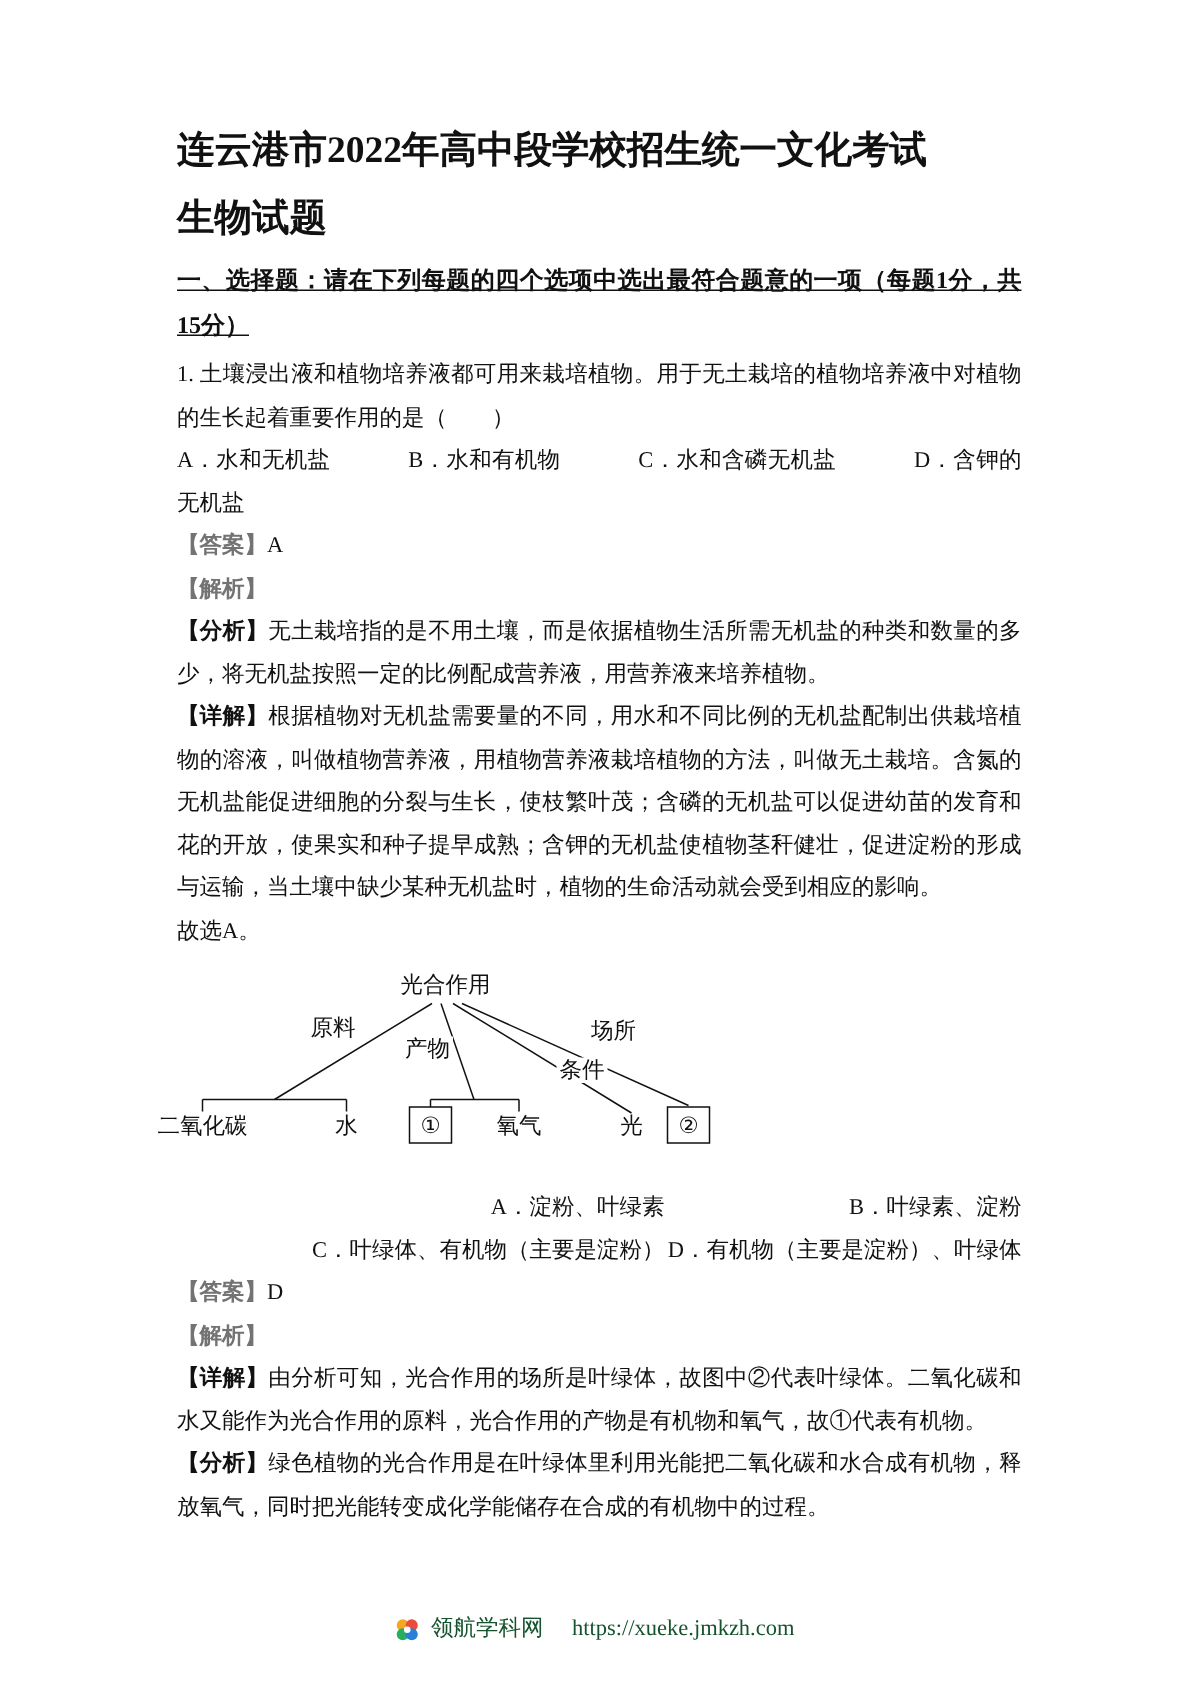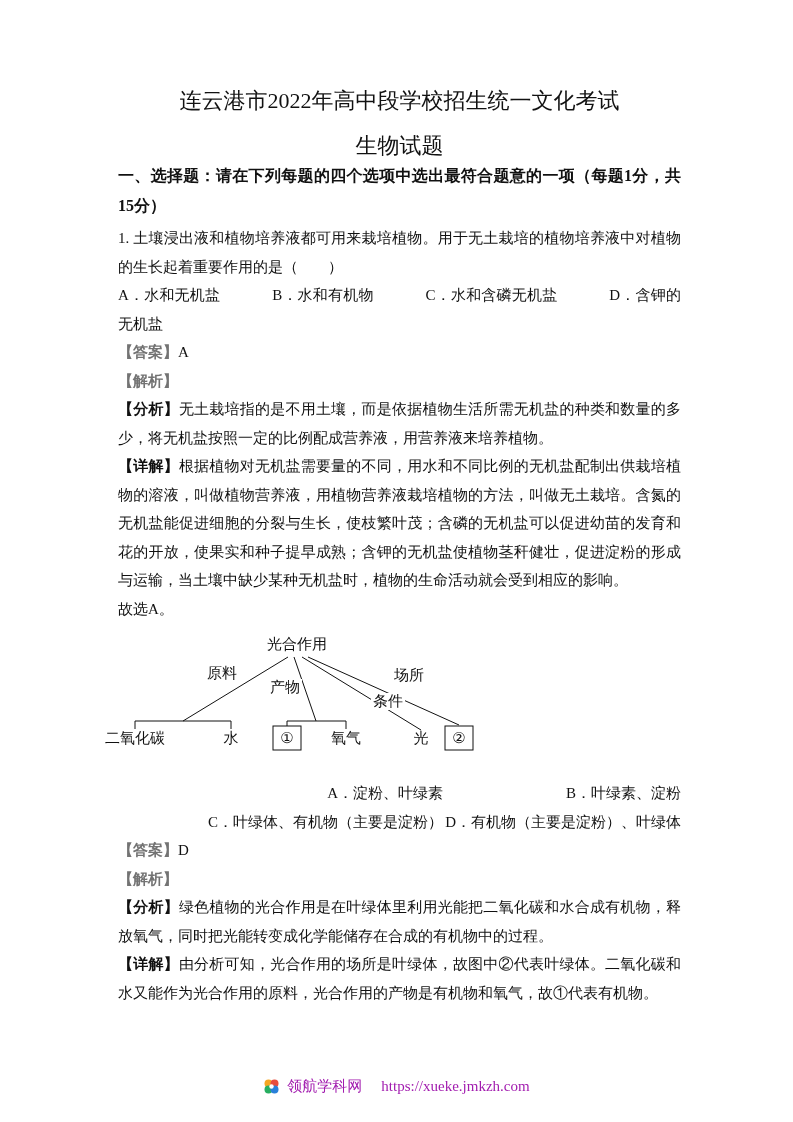--- a/index.html
+++ b/index.html
@@ -2,40 +2,40 @@
 <html><head>
 <meta charset="utf-8">
 <style>
   html,body { margin:0; padding:0; background:#ffffff; }
   .page {
     width:793px; height:1122px; position:relative; box-sizing:border-box;
     padding:86px 112px 0 118px; overflow:hidden; background:#ffffff;
     font-family:"Liberation Serif","DejaVu Serif",serif;
     font-size:15px; line-height:28.5px; color:#111111;
   }
-  h1,h2 { text-align:center; font-size:22px; line-height:30px; margin:0; font-weight:normal; }
-  h2 { margin:15px 0 0 0; }
-  .section { font-weight:bold; font-size:16px; line-height:30px; margin:0 0 3px 0; text-align:justify; }
+  h1,h2 { text-align:left; font-size:25px; line-height:30px; margin:0; font-weight:bold; }
+  h2 { margin:15px 0 12px 0; }
+  .section { font-weight:bold; font-size:16px; line-height:30px; margin:0 0 3px 0; text-align:justify;text-decoration:underline; }
   p.para { margin:0; text-align:justify; }
   .tag { font-weight:bold; }
   .red { color:#737373; }
   .opt { margin-right:52px; }
   .opt:last-child { margin-right:0; }
   .optgrid { display:grid; grid-template-columns:325px 1fr; text-align:right; }
   .diagram-wrap { margin:6px 0 10px -13px;text-decoration:underline; }
   svg.diagram { display:block; font-family:"Liberation Serif","DejaVu Serif",serif; }
   svg.diagram text { font-size:15px; fill:#111111; text-anchor:middle; }
   .ln path { stroke:#111111; stroke-width:1; fill:none; }
   .nodebox { fill:none; stroke:#111111; stroke-width:1; }
   .labelbg { fill:#ffffff; }
   .q2stem { margin-top:5px; }
   .footer {
     position:absolute; left:0; right:0; bottom:26px;
     display:flex; align-items:center; justify-content:center; gap:7px;
-    color:#a21caf; font-size:15px; line-height:20px;
+    color:#14532d; font-size:15px; line-height:20px;
   }
   .footer .url { margin-left:12px; }
 </style>
 </head>
 <body>
 
 <div class="page">
 
   <h1>连云港市2022年高中段学校招生统一文化考试</h1>
   <h2>生物试题</h2>
@@ -93,23 +93,23 @@
     <span>A．淀粉、叶绿素</span>
     <span>B．叶绿素、淀粉</span>
     <span>C．叶绿体、有机物（主要是淀粉）</span>
     <span>D．有机物（主要是淀粉）、叶绿体</span>
   </div>
 
   <p class="para"><span class="tag red">【答案】</span><span>D</span></p>
 
   <p class="para"><span class="tag red">【解析】</span></p>
 
+  <p class="para"><span class="tag">【详解】</span><span>由分析可知，光合作用的场所是叶绿体，故图中②代表叶绿体。二氧化碳和水又能作为光合作用的原料，光合作用的产物是有机物和氧气，故①代表有机物。</span></p>
+
   <p class="para"><span class="tag">【分析】</span><span>绿色植物的光合作用是在叶绿体里利用光能把二氧化碳和水合成有机物，释放氧气，同时把光能转变成化学能储存在合成的有机物中的过程。</span></p>
-
-  <p class="para"><span class="tag">【详解】</span><span>由分析可知，光合作用的场所是叶绿体，故图中②代表叶绿体。二氧化碳和水又能作为光合作用的原料，光合作用的产物是有机物和氧气，故①代表有机物。</span></p>
 
   <div class="footer">
     <svg width="17" height="17" viewBox="0 0 17 17">
       <circle cx="5.5" cy="5.5" r="4" fill="#f5a623"></circle>
       <circle cx="11.5" cy="5.5" r="4" fill="#e74c3c"></circle>
       <circle cx="5.5" cy="11.5" r="4" fill="#27ae60"></circle>
       <circle cx="11.5" cy="11.5" r="4" fill="#2980d9"></circle>
       <circle cx="8.5" cy="8.5" r="2.2" fill="#ffffff"></circle>
     </svg>
     <span>领航学科网</span>

